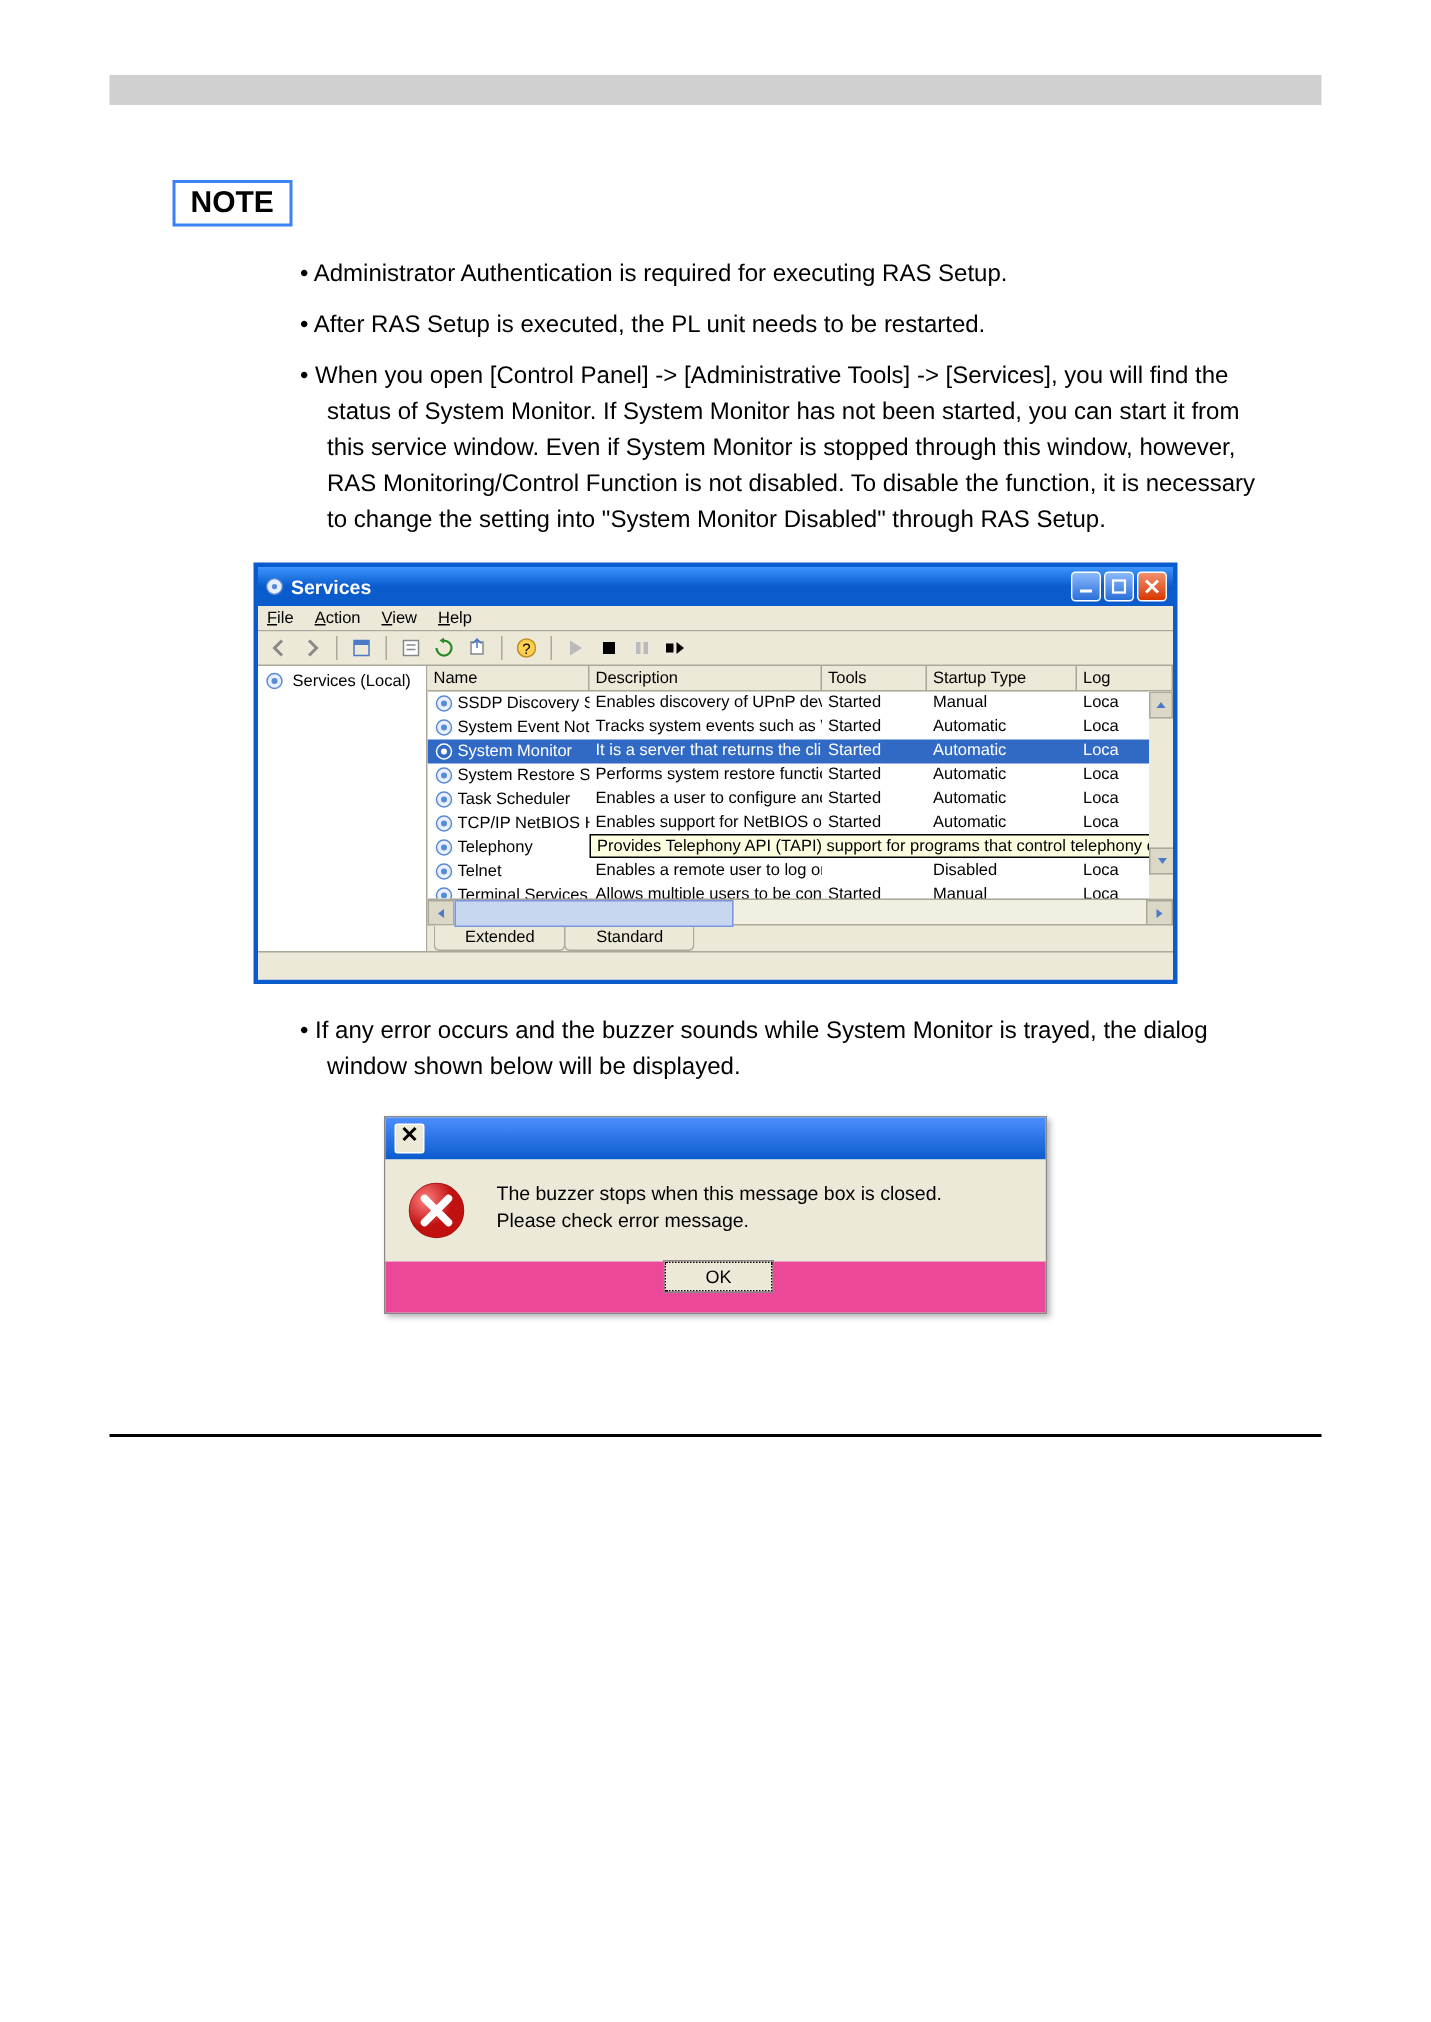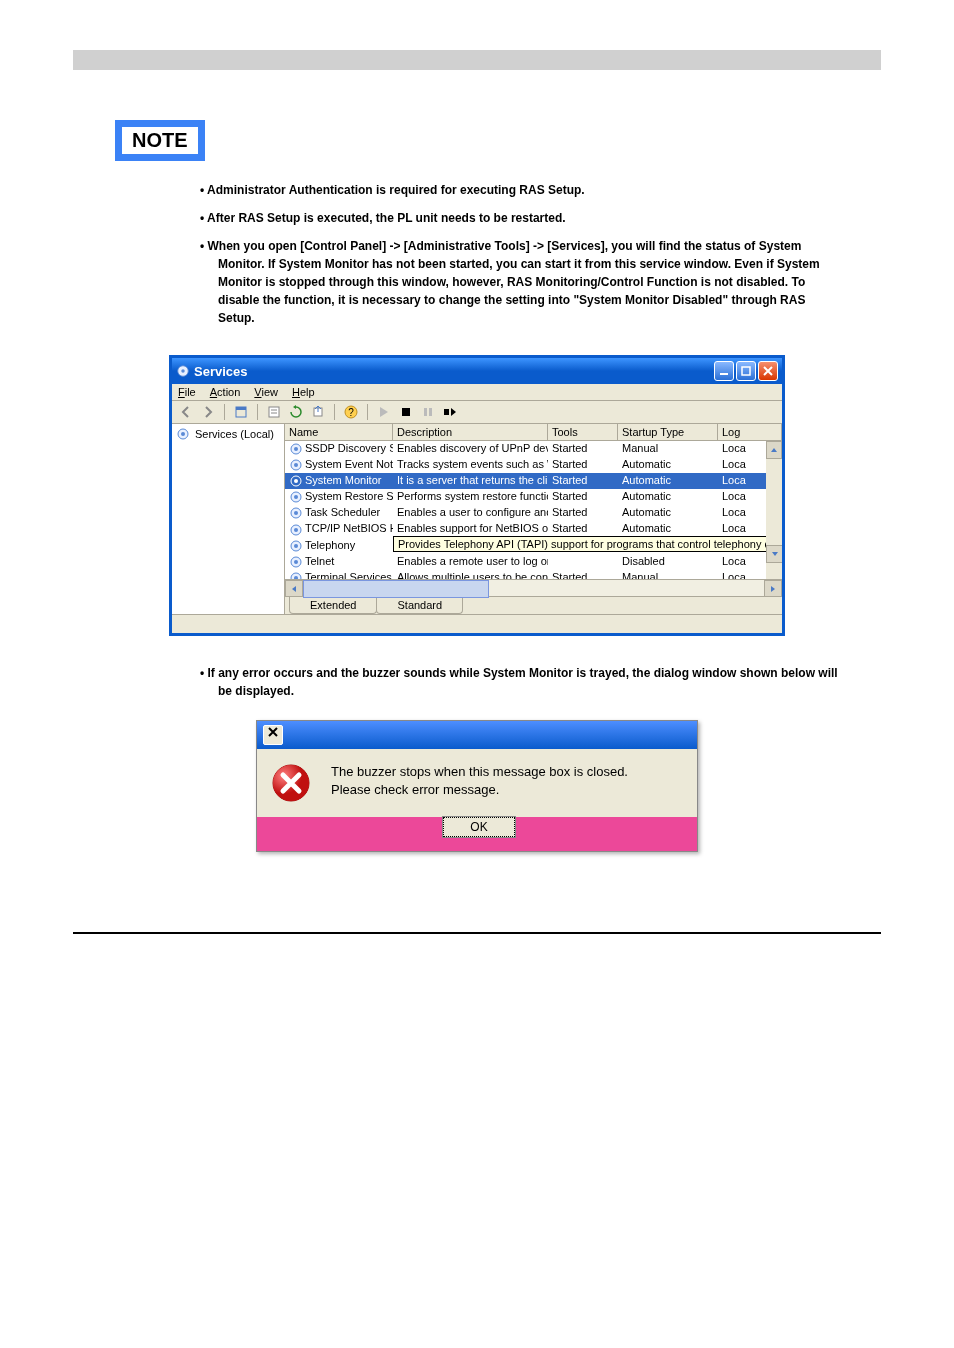--- a/index.html
+++ b/index.html
@@ -7,43 +7,42 @@
     font-family: Arial, sans-serif;
     background: #fff;
     width: 954px;
   }
   .top-bar {
     height: 20px;
     background: #d0d0d0;
     margin: 50px 73px 0 73px;
   }
   .note-box {
-    border: 7px solid #3b82f6;
+    border: 2px solid #3b82f6;
     display: inline-block;
     padding: 2px 10px;
     margin: 50px 0 0 115px;
     font-weight: bold;
     font-size: 20px;
   }
   .content {
     margin: 20px 115px 0 200px;
-    font-size: 12px;
+    font-size: 16px;
     line-height: 1.5;
-    font-weight: bold;
   }
   .bullet-item {
     margin-bottom: 10px;
     text-indent: -18px;
     padding-left: 18px;
   }
 
   
   .services-window {
     width: 610px;
-    margin: 28px auto;
+    margin: 16px auto;
     border: 3px solid #0a5bcc;
     background: #fff;
     font-family: Tahoma, sans-serif;
     font-size: 11px;
   }
   .titlebar {
     background: linear-gradient(to bottom, #3d95ff 0%, #0a5bcc 50%, #0a5bcc 100%);
     color: #fff;
     padding: 3px 4px;
     height: 20px;

